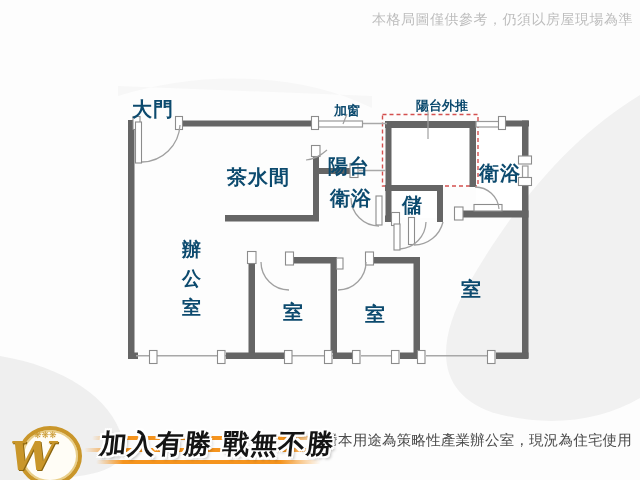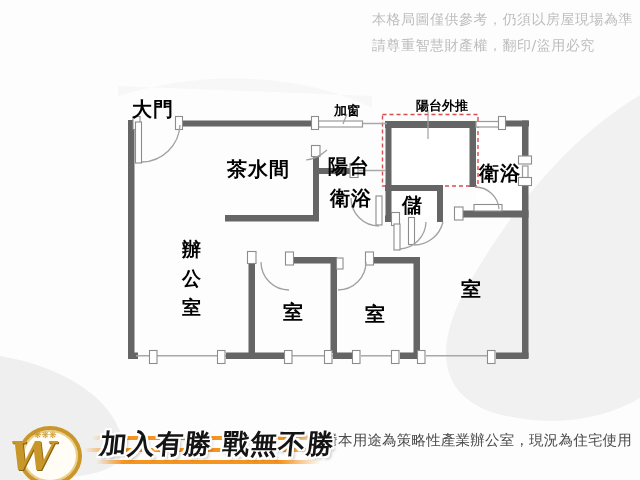--- a/index.html
+++ b/index.html
@@ -6,21 +6,21 @@
   body{width:640px;height:480px;position:relative;overflow:hidden;
        background:#fdfdfd;font-family:"DejaVu Sans","Liberation Sans",sans-serif;}
   #stage{position:absolute;inset:0;width:640px;height:480px;}
   .abs{position:absolute;}
   
   svg.layer{position:absolute;left:0;top:0;width:640px;height:480px;}
   
   .disclaimer{position:absolute;top:6px;right:7px;
               color:#bdbdbd;font-size:14px;line-height:26px;letter-spacing:.5px;}
   
-  .lbl{position:absolute;color:#000000;font-weight:600;letter-spacing:1px;white-space:nowrap;}
+  .lbl{position:absolute;color:#0c4a6e;font-weight:600;letter-spacing:1px;white-space:nowrap;}
   .lbl-lg{font-size:20px;}
   .lbl-sm{font-size:13px;letter-spacing:0;}
   .lbl-vert{width:21px;line-height:29px;font-size:19px;white-space:normal;word-break:break-all;}
   
   .note{position:absolute;top:431px;right:8px;color:#4a4a4a;font-size:14.5px;letter-spacing:.2px;padding-left:7px;}
   
   .logo-wrap{position:absolute;left:12px;top:418px;width:330px;height:62px;}
   .streak{position:absolute;height:4px;border-radius:2px;
           background:linear-gradient(90deg,rgba(245,148,30,0) 0%,#f5941e 12%,#f5941e 82%,rgba(245,148,30,0) 100%);}
   .emblem{position:absolute;left:6px;top:8px;width:56px;height:52px;border-radius:50%;
@@ -144,28 +144,27 @@
 
     <g fill="none" stroke="#a0a0a0" stroke-width="1.2">
       <path d="M347,114 L343,124"></path>
       <path d="M428,110 L428,139"></path>
       <path d="M327,150 Q317,159 306,160"></path>
     </g>
   </svg>
 
   <div class="disclaimer">
     <div>本格局圖僅供參考，仍須以房屋現場為準</div>
-    <div>請尊重智慧財產權，翻印/盜用必究</div>
   </div>
 
   <div class="lbl lbl-lg abs" style="left:132px;top:96px;">大門</div>
   <div class="lbl lbl-sm abs" style="left:334px;top:102px;text-align:center;">加窗</div>
   <div class="lbl lbl-sm abs" style="left:399px;top:97px;margin-left:17px;">陽台外推</div>
   <div class="lbl lbl-lg abs" style="left:328px;top:133px;margin-top:20px;">陽台</div>
-  <div class="lbl lbl-lg abs" style="left:227px;top:156px;">茶水間</div>
+  <div class="lbl lbl-lg abs" style="left:227px;top:164px;">茶水間</div>
   <div class="lbl lbl-lg abs" style="left:330px;top:185px;">衛浴</div>
   <div class="lbl lbl-lg abs" style="left:402px;top:192px;">儲</div>
   <div class="lbl lbl-lg abs" style="left:479px;top:160px;">衛浴</div>
   <div class="lbl lbl-vert abs" style="left:182px;top:235px;">辦公室</div>
   <div class="lbl lbl-lg abs" style="left:283px;top:299px;">室</div>
   <div class="lbl lbl-lg abs" style="left:365px;top:301px;">室</div>
   <div class="lbl lbl-lg abs" style="left:461px;top:276px;">室</div>
 
   <div class="note">★謄本用途為策略性產業辦公室，現況為住宅使用</div>
 

